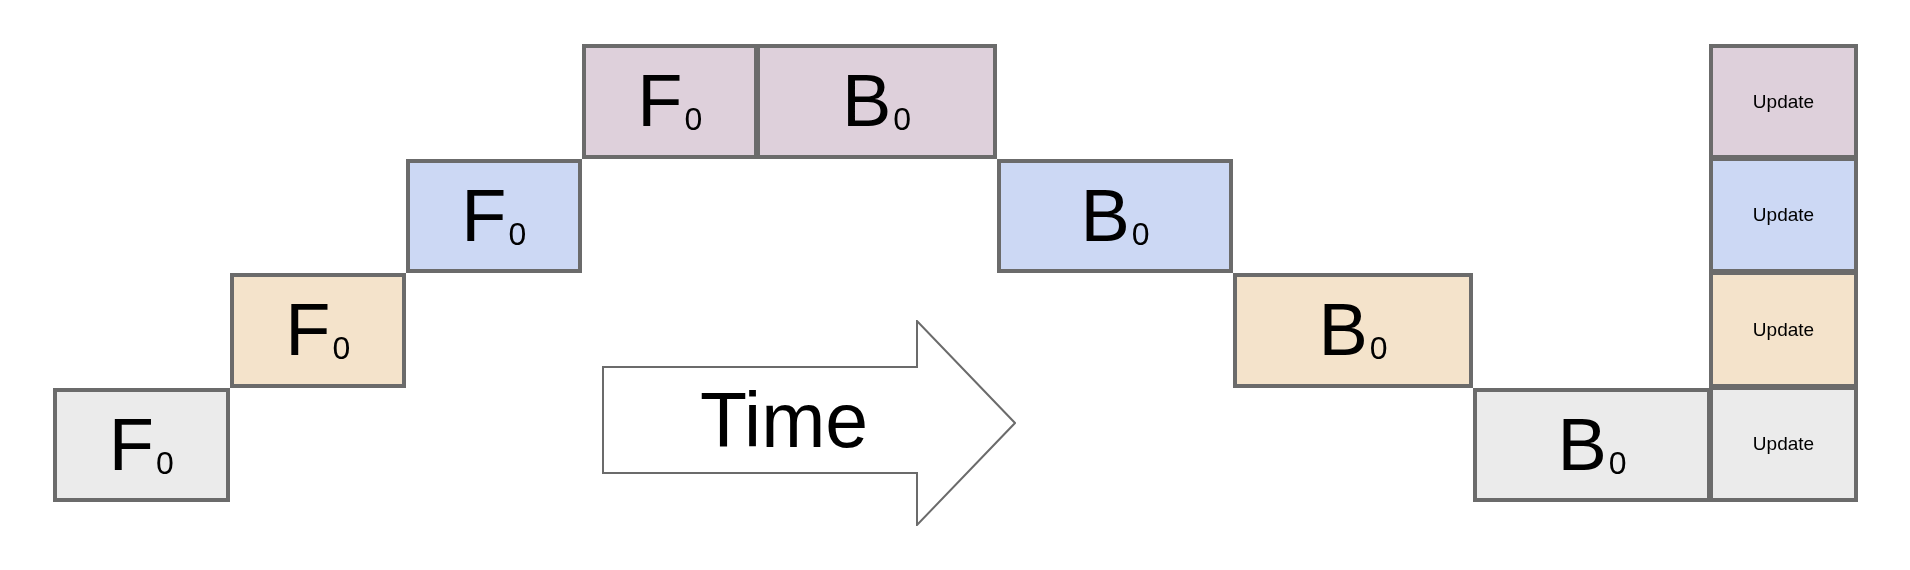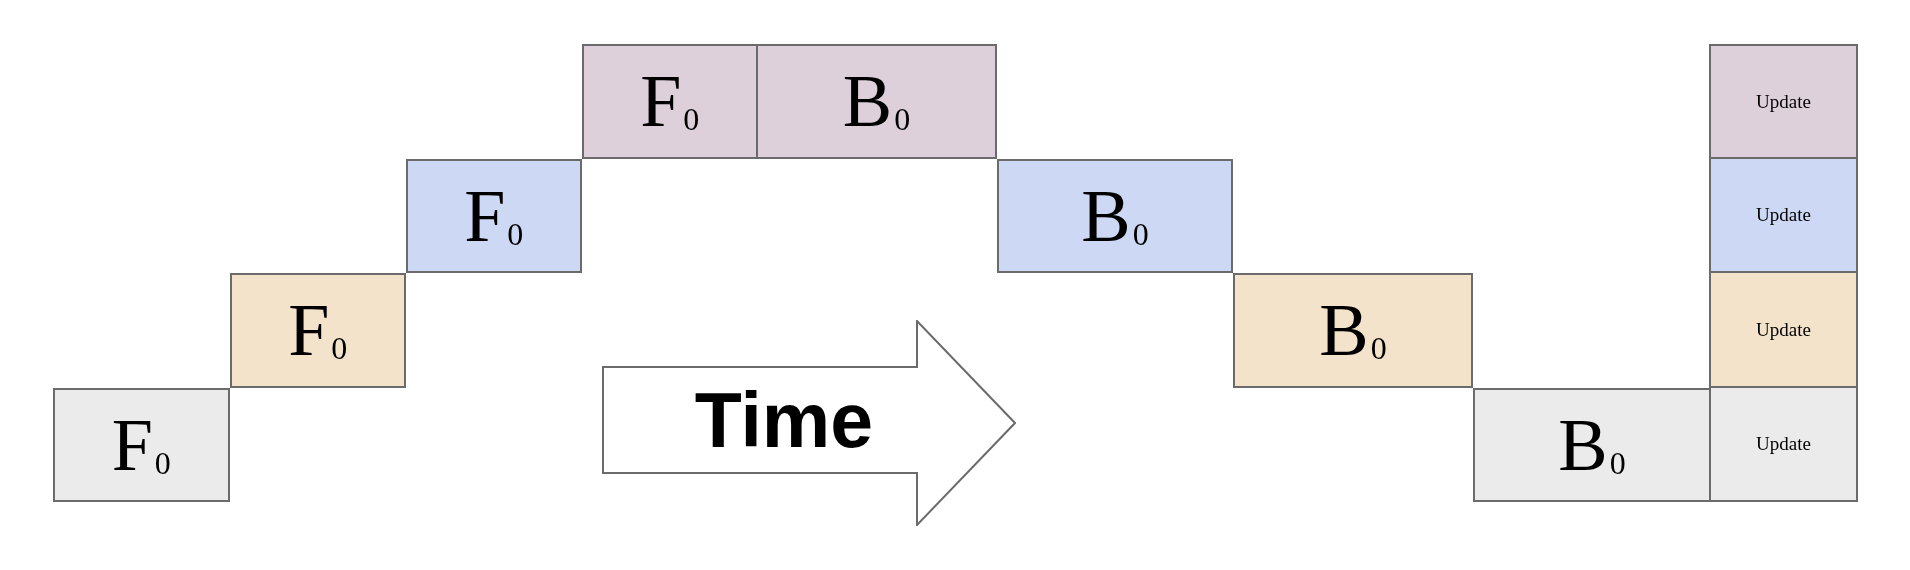--- a/index.html
+++ b/index.html
@@ -12,26 +12,25 @@
     width: 1910px;
     height: 570px;
     background: #ffffff;
     overflow: hidden;
     font-family: "Liberation Sans", sans-serif;
     color: #000;
   }
   .block {
     position: absolute;
     box-sizing: border-box;
-    border: 2px solid #7f1d1d;
+    border: 4px solid #7f1d1d;
     display: flex;
     align-items: center;
     justify-content: center;
     white-space: nowrap;
-    font-family: Liberation Serif, serif;
   }
   .block .lbl { line-height: 1; }
   .block .main {
     font-size: 74px;
     line-height: 1;
   }
   .block .sub {
     font-size: 32px;
     line-height: 1;
     vertical-align: -4px;
@@ -51,21 +50,20 @@
     position: absolute;
     left: 602px;
     top: 367px;
     width: 364px;
     height: 106px;
     display: flex;
     align-items: center;
     justify-content: center;
     font-size: 77px;
     line-height: 1;
-    font-weight: bold;
   }
 </style>
 </head>
 <body>
 
 <div class="canvas">
 
   <div id="blocks">
       <div class="block" style="left: 53px; top: 387.5px; width: 176.5px; height: 114.5px; background: rgb(235, 235, 235); border-color: rgb(107, 107, 107);">
         <span class="lbl"><span class="main">F</span><span class="sub">0</span></span>

